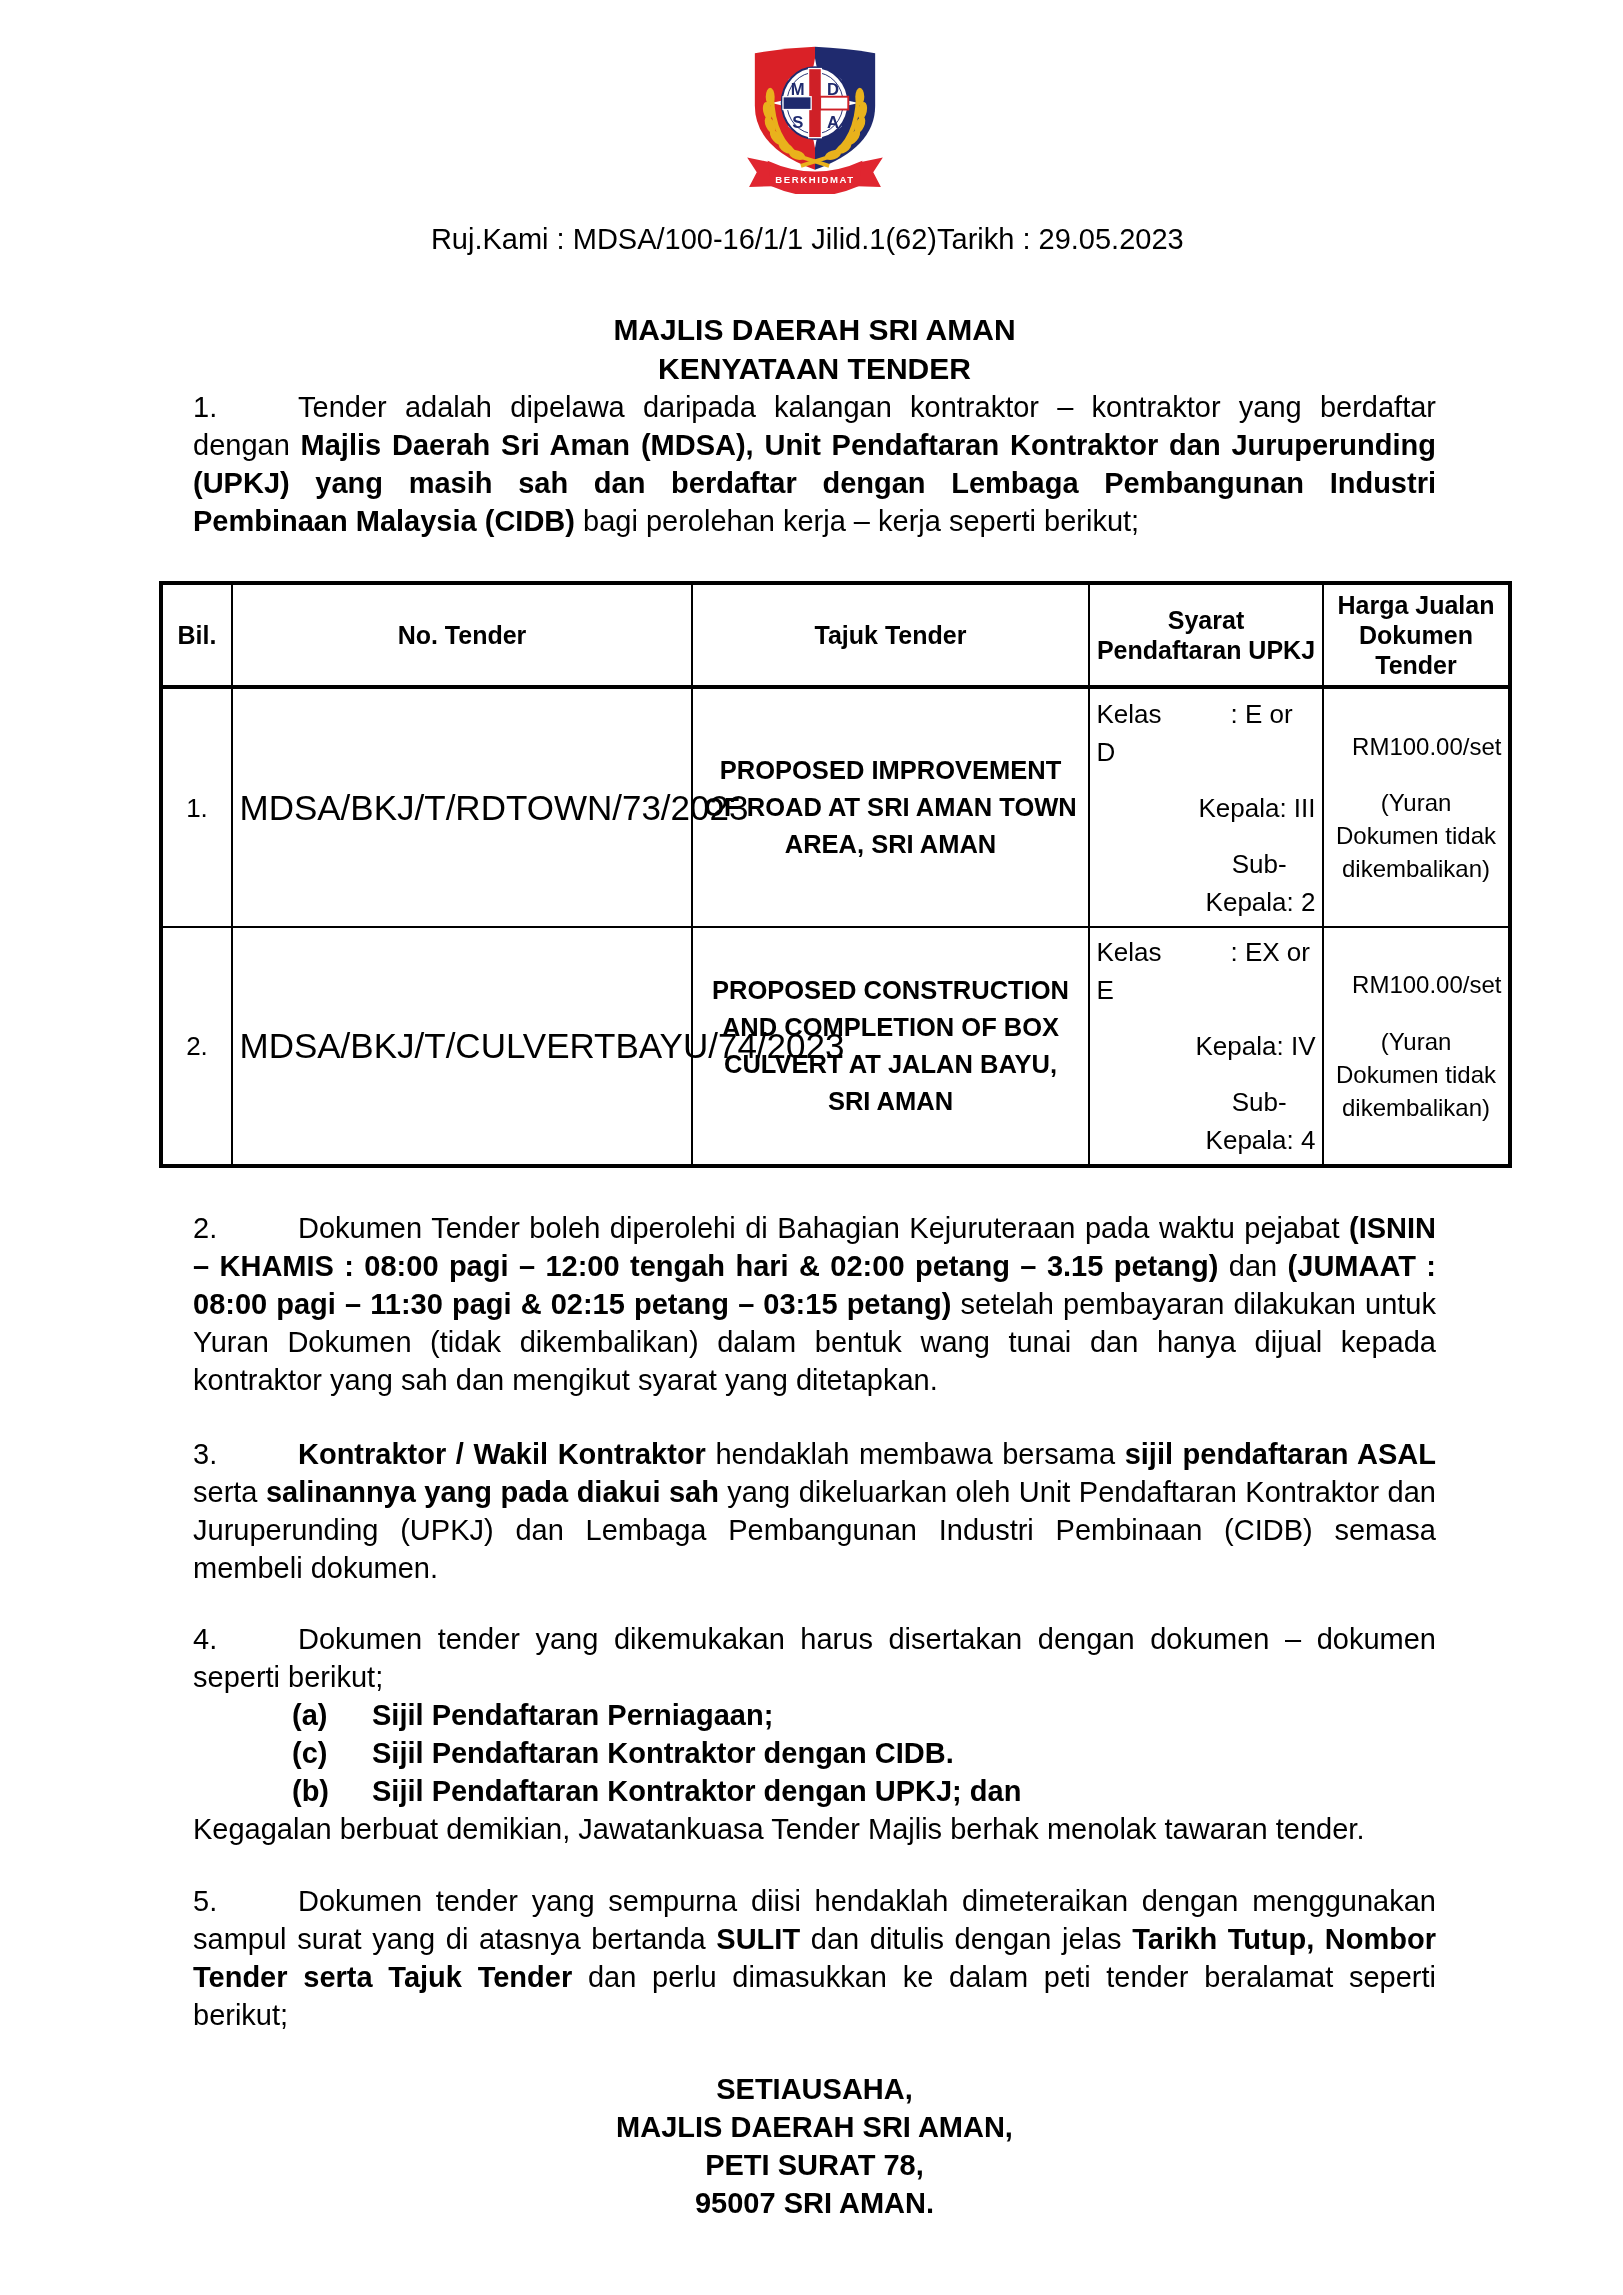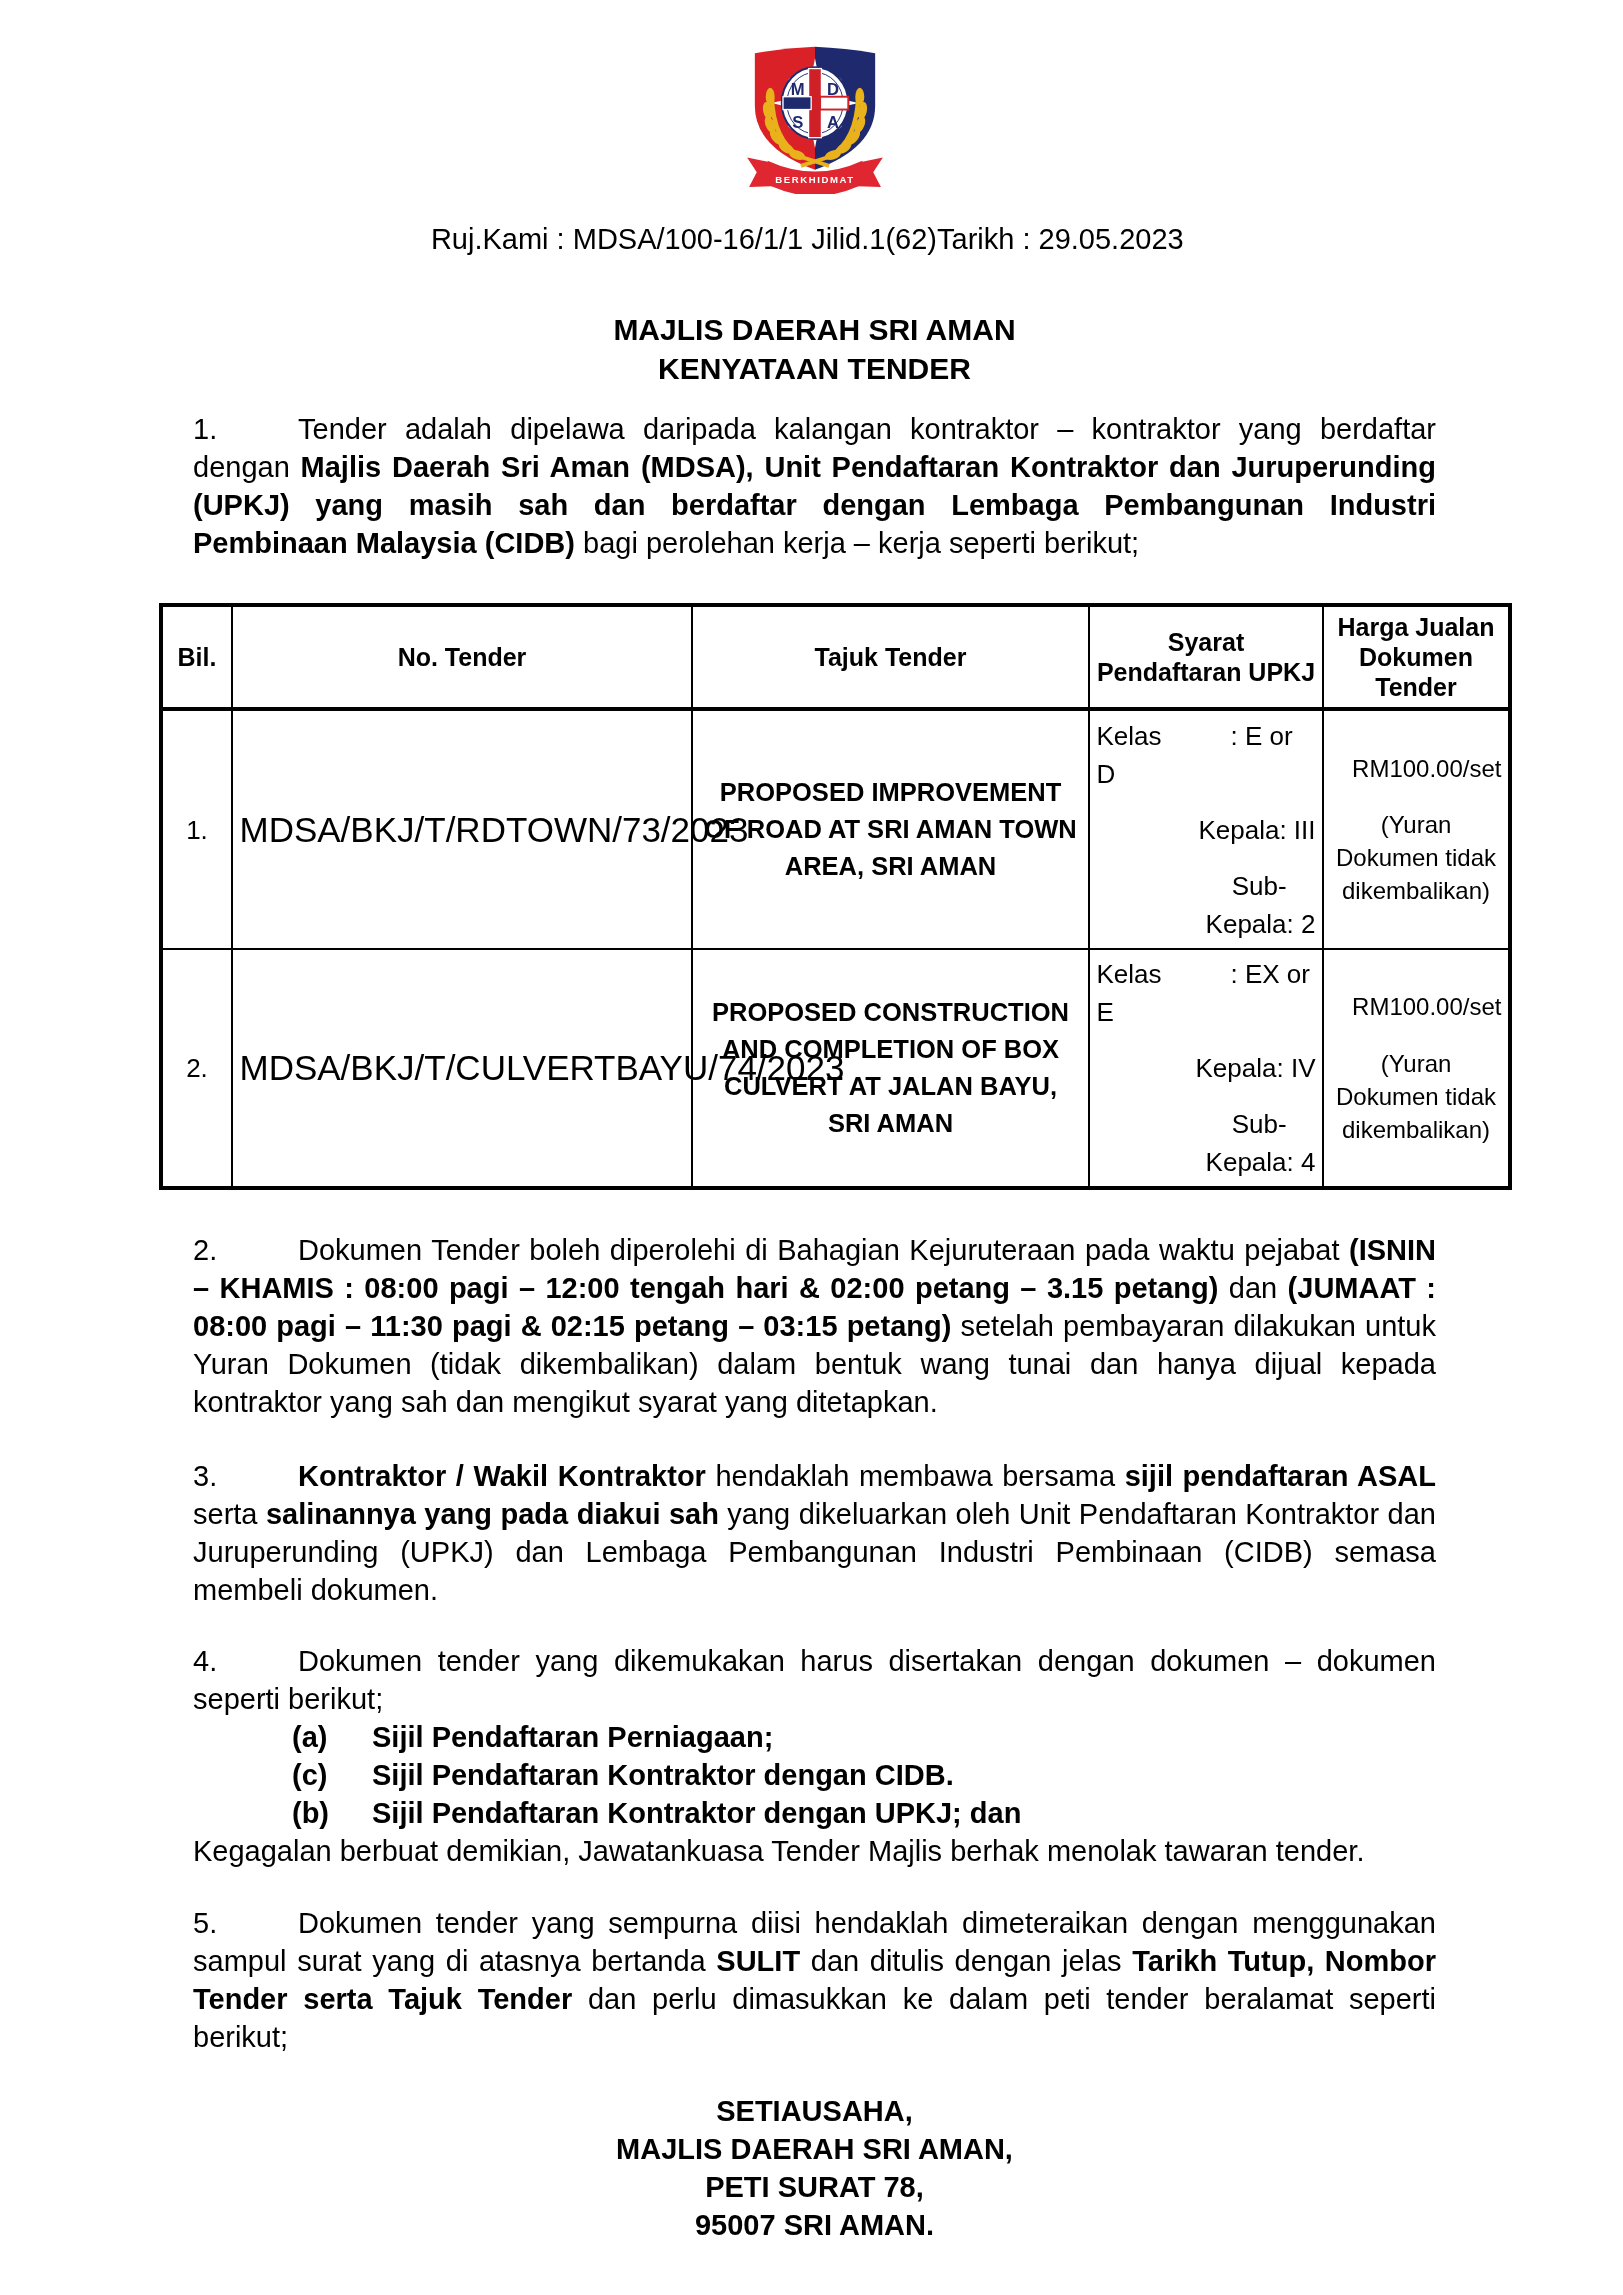--- a/index.html
+++ b/index.html
@@ -22,21 +22,21 @@
 
   
   .ref-row { display: flex; justify-content: center; margin-top: 26px; }
   .ref-row .date { margin-right: 14.4px; }
 
   
   .doc-title { margin-top: 52px; text-align: center; font-weight: bold; font-size: 30px; line-height: 39px; }
 
   
   .para { text-align: justify; }
-  .p1 { margin-top: 22px; }
+  .p1 { }
   .p2 { margin-top: 41px; }
   .p3 { margin-top: 36px; }
   .p4 { margin-top: 33px; }
   .p5 { margin-top: 34px; }
   .pnum { display: inline-block; width: 105px; }
   b { font-weight: bold; }
 
   .list-item { padding-left: 99px; font-weight: bold; }
   .li-label { display: inline-block; width: 80px; }
 

